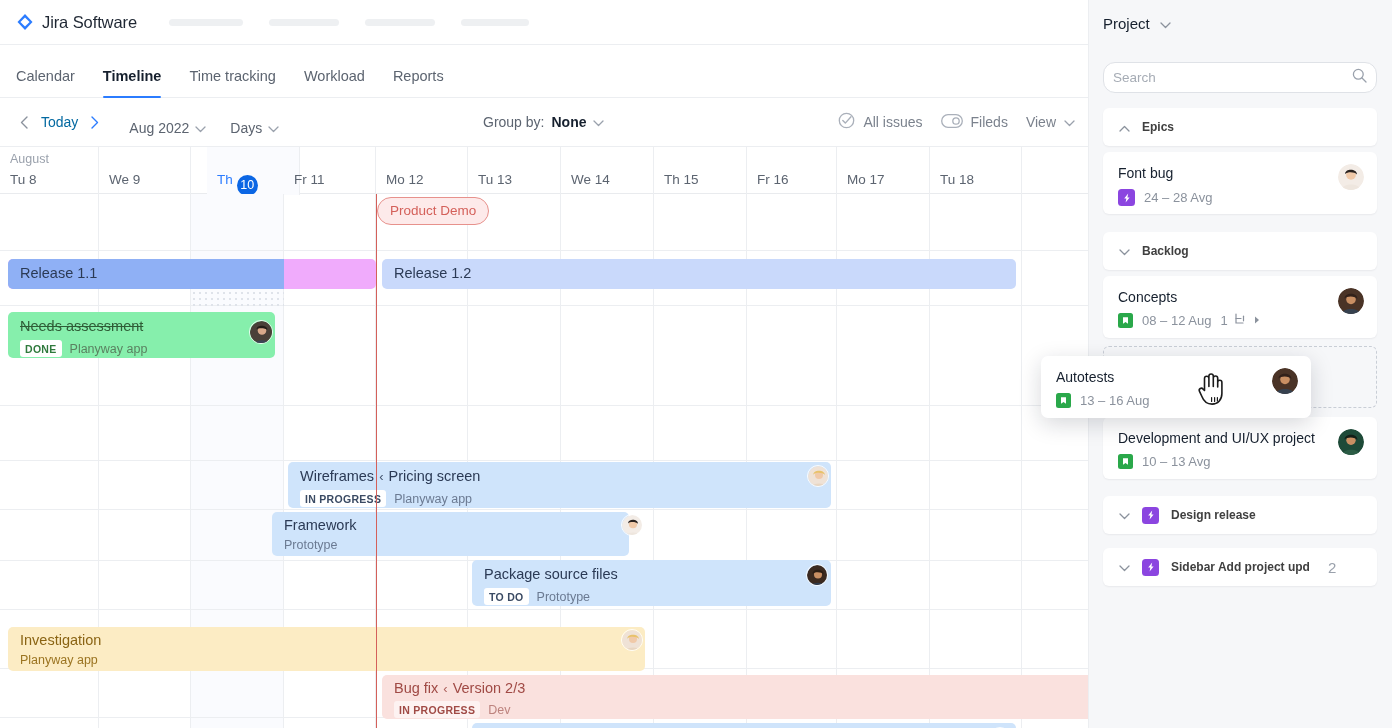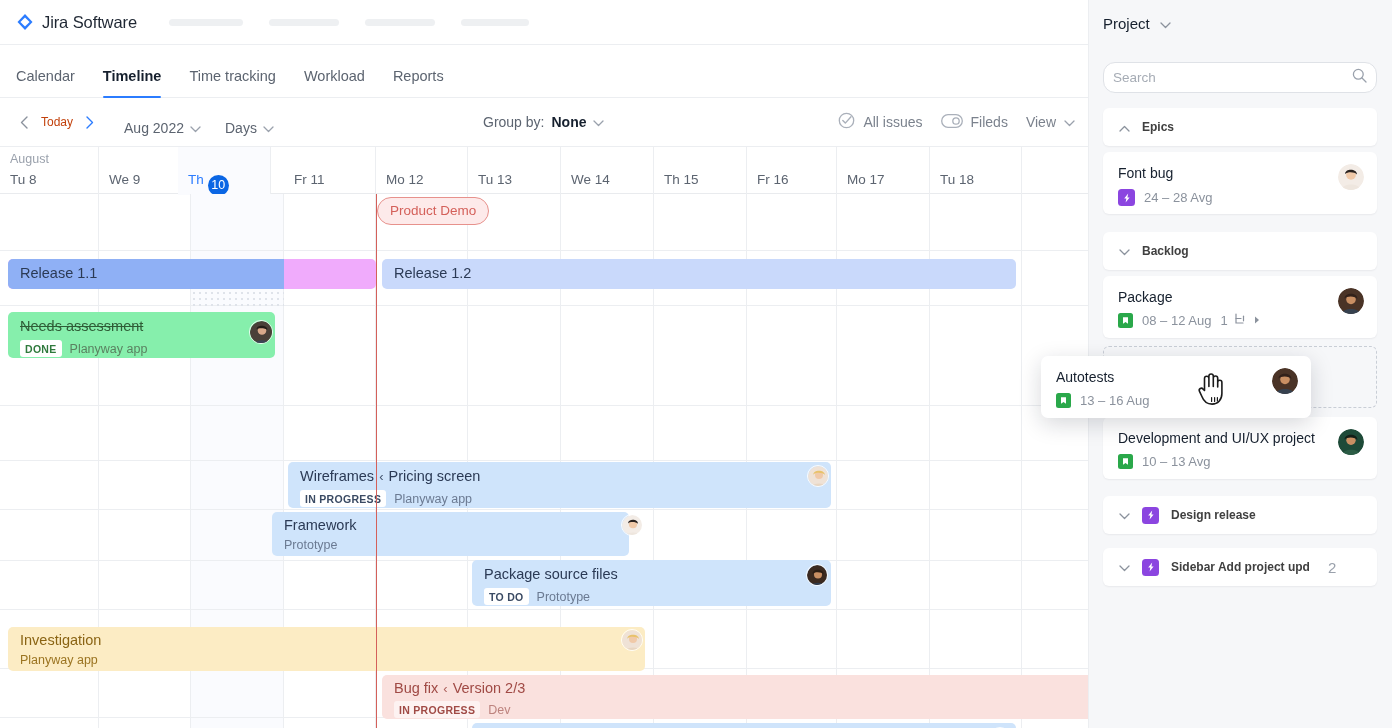--- a/index.html
+++ b/index.html
@@ -47,21 +47,21 @@
   .toolbar {
     position: absolute; left: 0; top: 98px; width: 1088px; height: 48px;
     background: #fff; display: flex; align-items: center; padding-left: 14px;
     font-size: 14px; color: #5c6470;
   }
   .tb-group { display: flex; align-items: center; }
   .arrow-btn {
     width: 20px; height: 24px; display: flex; align-items: center; justify-content: center;
     color: #8b929d; cursor: pointer;
   }
-  .today-label { font-size: 12px; color: #c2410c; padding: 0 7px; cursor: pointer; }
+  .today-label { font-size: 14px; color: #0369a1; padding: 0 7px; cursor: pointer; }
   .dd { display: flex; align-items: center; gap: 6px; margin-left: 24px; cursor: pointer; color:#5c6470;margin-top:12px; }
   .chev { display: inline-block; color: #9aa1ac; }
   .groupby { position: absolute; left: 483px; display: flex; align-items: center; gap: 7px; }
   .groupby .gb-label { color: #5c6470; }
   .groupby .gb-val { color: #16202e; font-weight: bold; }
   .tb-right { position: absolute; right: 13px; display: flex; align-items: center; gap: 18px; }
   .tb-item { display: flex; align-items: center; gap: 8px; cursor: pointer; color:#7b828d; }
 
   
   .tl {
@@ -296,21 +296,21 @@
   <div class="tl">
 
     <div class="daterow">
       <div class="dcell" style="left:0;width:99px">
         <span class="mon">August</span>
         <span class="dlabel">Tu 8</span>
       </div>
       <div class="dcell" style="left:99px;width:92px">
         <span class="dlabel">We 9</span>
       </div>
-      <div class="dcell today" style="left:178px;width:93px;background:#fafbfe">
+      <div class="dcell today" style="left:207px;width:93px;background:#fafbfe">
         <span class="dlabel"><span>Th</span><span class="daypill">10</span></span>
       </div>
       <div class="dcell" style="left:284px;width:92px">
         <span class="dlabel">Fr 11</span>
       </div>
       <div class="dcell" style="left:376px;width:92px">
         <span class="dlabel">Mo 12</span>
       </div>
       <div class="dcell" style="left:468px;width:93px">
         <span class="dlabel">Tu 13</span>
@@ -520,21 +520,21 @@
         <span class="chev">
           <svg width="11" height="7" viewBox="0 0 11 7">
               <path d="M1 1 L5.5 5.5 L10 1" fill="none" stroke="#8b929d" stroke-width="1.3" stroke-linecap="round" stroke-linejoin="round"></path>
             </svg>
         </span>
         <span class="grp-title">Backlog</span>
       </div>
     </div>
 
     <div class="card" style="top:276px;height:62px">
-      <span class="it-title">Package</span>
+      <span class="it-title">Concepts</span>
       <span class="it-meta">
         <span class="story-ic">
           <svg width="9" height="9" viewBox="0 0 9 9">
               <path d="M2 1.2 H7 V7.8 L4.5 5.9 L2 7.8 Z" fill="#fff"></path>
             </svg>
         </span>
         <span>08 – 12 Aug</span>
         <span>1</span>
         <span style="margin-left:-3px">
           <svg width="13" height="12" viewBox="0 0 13 12">

